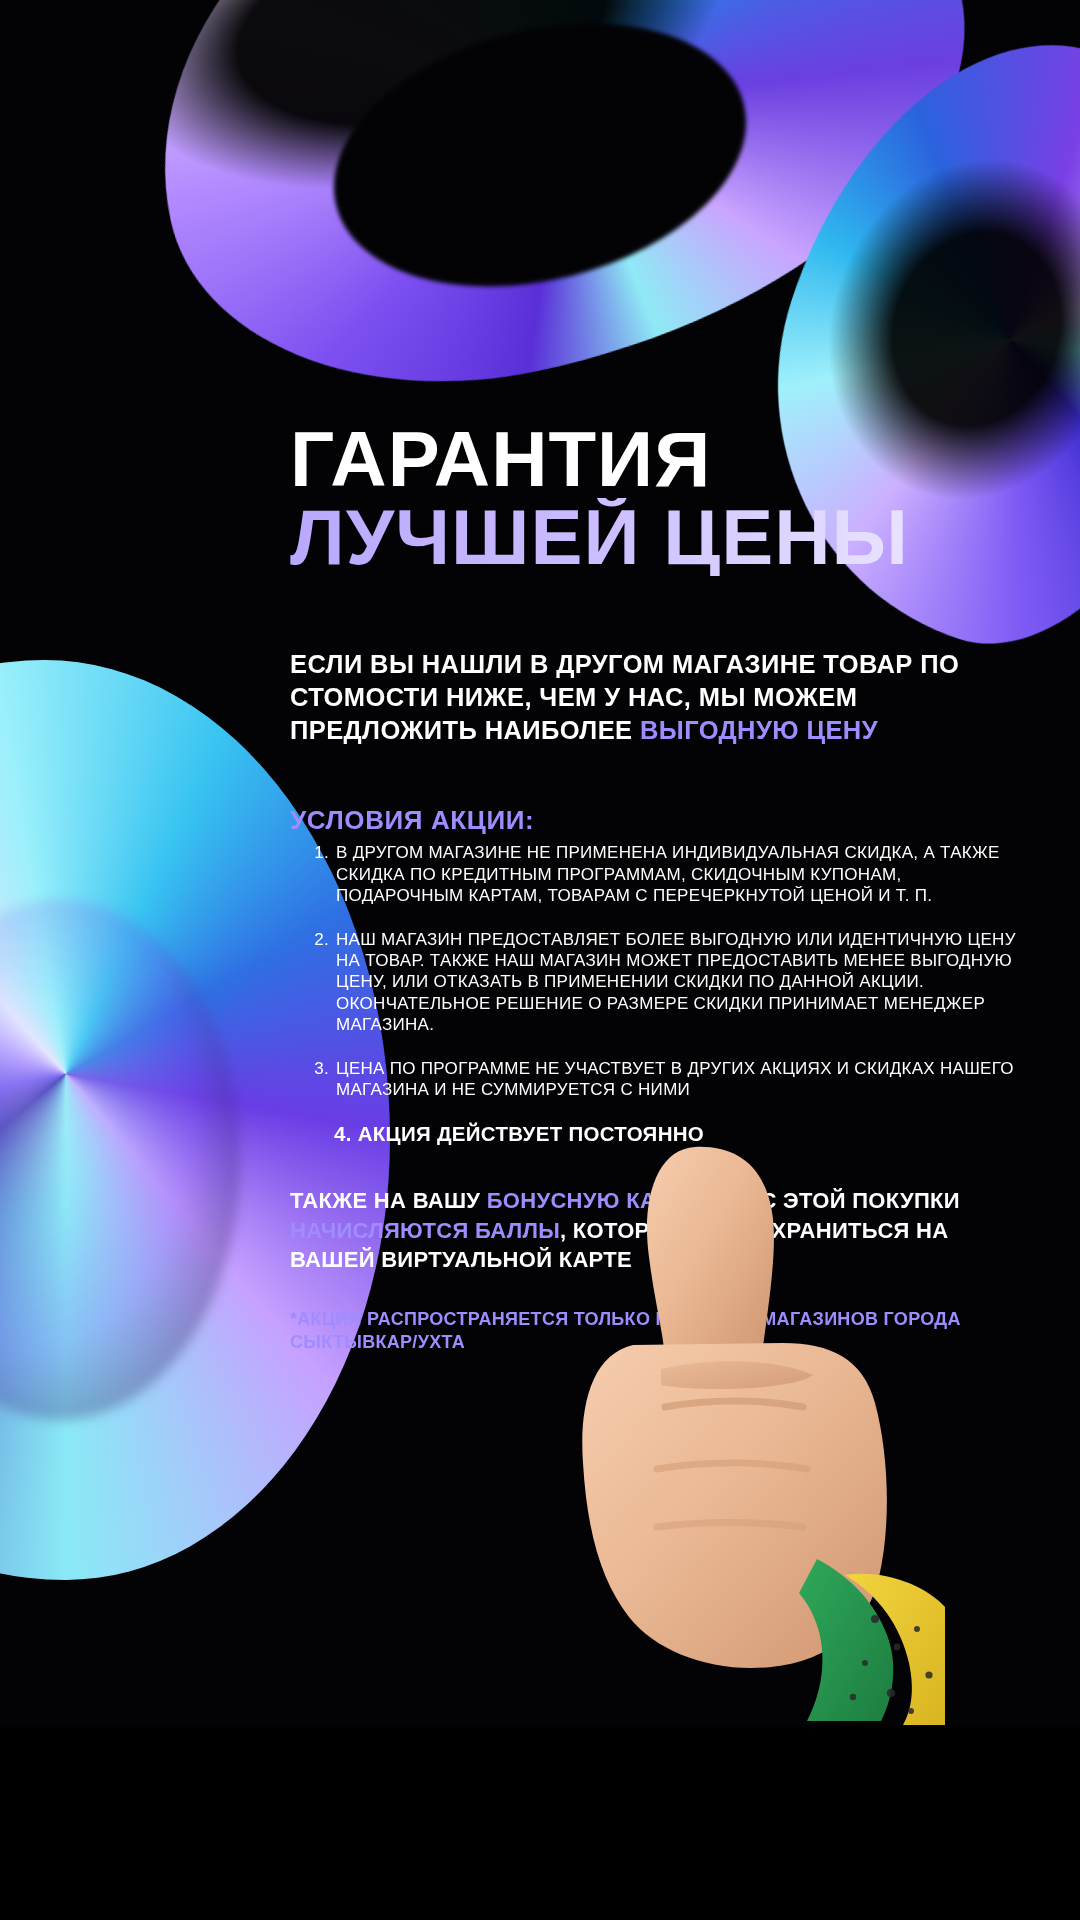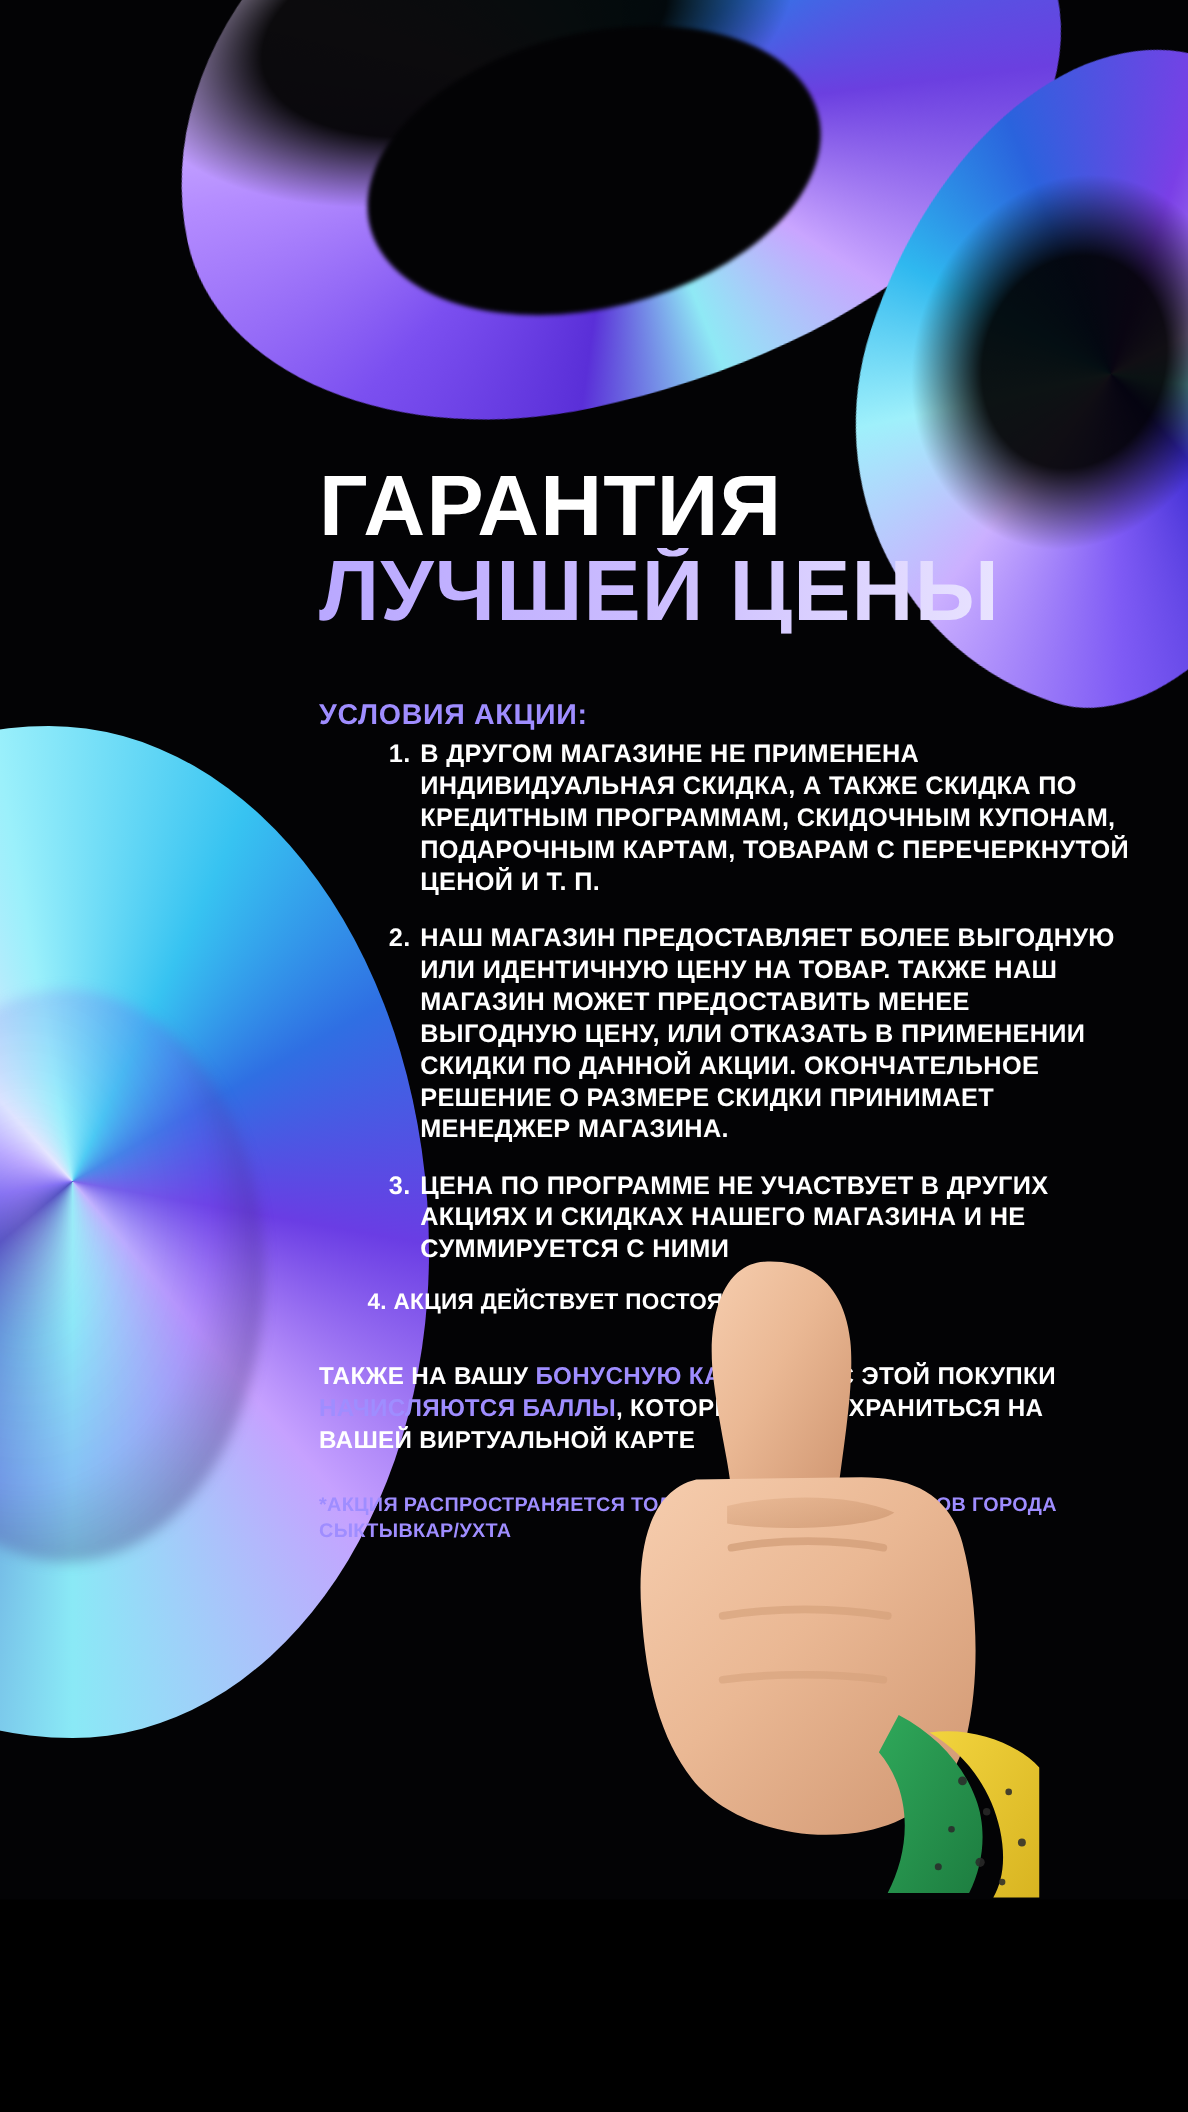--- a/index.html
+++ b/index.html
@@ -178,28 +178,27 @@
     letter-spacing: 0.6px;
     color: #9f8dff;
     text-transform: uppercase;
   }
   ol.terms {
     margin: 6px 0 0 0;
     padding-left: 44px;
     list-style: decimal;
   }
   ol.terms li {
-    font-size: 23px;
-    font-weight: 700;
+    font-size: 17px;
+    font-weight: 400;
     line-height: 1.26;
     letter-spacing: 0.3px;
     text-transform: uppercase;
     margin-bottom: 22px;
     padding-left: 2px;
-    margin-left: 46px;
   }
   .term-plain {
     font-size: 20.5px;
     font-weight: 700;
     letter-spacing: 0.3px;
     text-transform: uppercase;
     margin: 0 0 0 44px;
   }
 
   .bonus {
@@ -242,20 +241,23 @@
 
   <div class="watermark">teraru</div>
 
   <div class="content">
 
     <h1 class="headline">
       <span>ГАРАНТИЯ</span>
       <span class="line2">ЛУЧШЕЙ ЦЕНЫ</span>
     </h1>
 
+    <p class="para p1">
+      <span>ЕСЛИ ВЫ НАШЛИ В ДРУГОМ МАГАЗИНЕ ТОВАР ПО СТОМОСТИ НИЖЕ, ЧЕМ У НАС, МЫ МОЖЕМ ПРЕДЛОЖИТЬ НАИБОЛЕЕ </span><span class="accent">ВЫГОДНУЮ ЦЕНУ</span>
+    </p>
 
 
     <div class="terms-title">УСЛОВИЯ АКЦИИ:</div>
 
     <ol class="terms">
       <li>В ДРУГОМ МАГАЗИНЕ НЕ ПРИМЕНЕНА ИНДИВИДУАЛЬНАЯ СКИДКА, А ТАКЖЕ СКИДКА ПО КРЕДИТНЫМ ПРОГРАММАМ, СКИДОЧНЫМ КУПОНАМ, ПОДАРОЧНЫМ КАРТАМ, ТОВАРАМ С ПЕРЕЧЕРКНУТОЙ ЦЕНОЙ И Т. П.</li>
       <li>НАШ МАГАЗИН ПРЕДОСТАВЛЯЕТ БОЛЕЕ ВЫГОДНУЮ ИЛИ ИДЕНТИЧНУЮ ЦЕНУ НА ТОВАР. ТАКЖЕ НАШ МАГАЗИН МОЖЕТ ПРЕДОСТАВИТЬ МЕНЕЕ ВЫГОДНУЮ ЦЕНУ, ИЛИ ОТКАЗАТЬ В ПРИМЕНЕНИИ СКИДКИ ПО ДАННОЙ АКЦИИ. ОКОНЧАТЕЛЬНОЕ РЕШЕНИЕ О РАЗМЕРЕ СКИДКИ ПРИНИМАЕТ МЕНЕДЖЕР МАГАЗИНА.</li>
       <li>ЦЕНА ПО ПРОГРАММЕ НЕ УЧАСТВУЕТ В ДРУГИХ АКЦИЯХ И СКИДКАХ НАШЕГО МАГАЗИНА И НЕ СУММИРУЕТСЯ С НИМИ</li>
     </ol>
 

